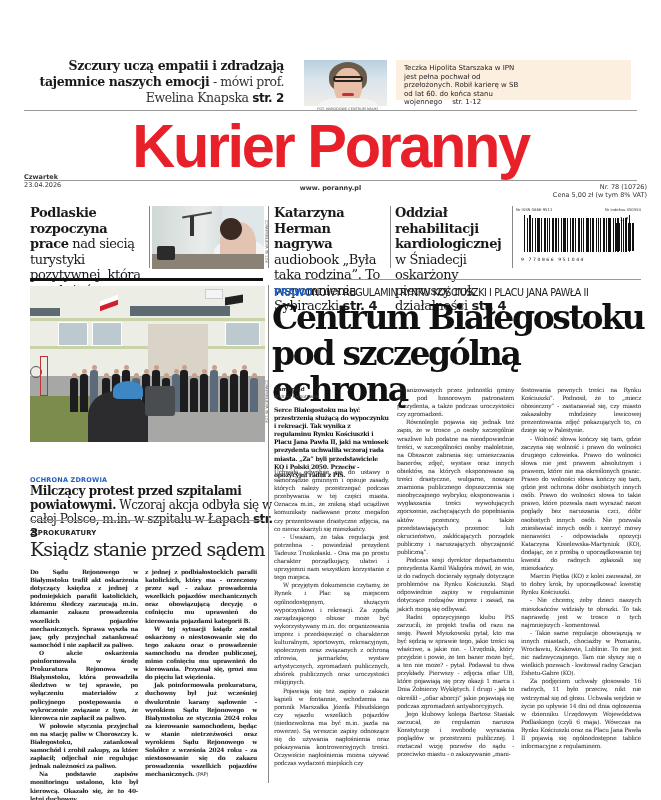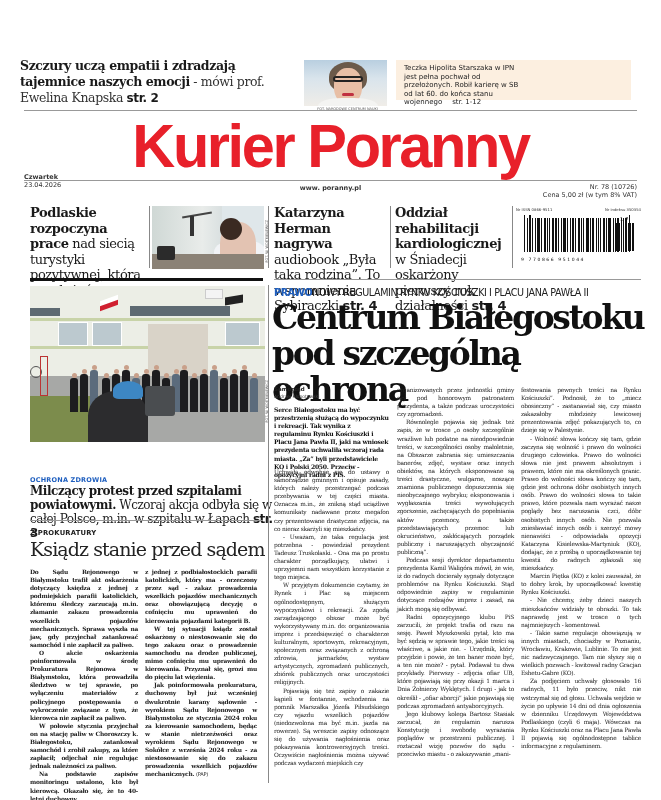--- a/index.html
+++ b/index.html
@@ -3,21 +3,21 @@
 <meta charset="utf-8">
 <style>
   * { box-sizing: border-box; margin: 0; padding: 0; }
   html, body { width: 661px; height: 800px; background: #fff; overflow: hidden; }
   body { position: relative; font-family: "DejaVu Serif", serif; color: #1a1a1a; }
 
   .abs { position: absolute; }
 
   
   .teaser-left {
-    left: 20px; top: 58px; width: 280px; text-align: left;
+    left: 4px; top: 58px; width: 280px; text-align: right;
     font-family: "DejaVu Serif", serif; font-size: 12.5px; line-height: 16px;
     letter-spacing: -0.4px;
   }
   .teaser-left .bold { font-weight: bold; }
   .teaser-left .normal { font-weight: normal; color: #333; }
   .teaser-left .str { font-family: "DejaVu Sans", sans-serif; font-weight: bold; font-size: 12px; }
 
   .portrait {
     left: 304px; top: 60px; width: 83px; height: 46px;
     background: linear-gradient(180deg, #b9cfe0 0%, #d9e4ec 40%, #f0ede8 100%);
@@ -60,21 +60,21 @@
   }
 
   .rule-mast { left: 24px; top: 180px; width: 613px; height: 1px; background: #999; }
 
   .dateline {
     font-family: "DejaVu Sans", sans-serif; font-size: 6.5px; line-height: 8px; color: #333;
   }
   .dl-left { left: 24px; top: 173px; }
   .dl-left .day { font-weight: bold; display: block; }
   .dl-center { left: 0; width: 661px; top: 184px; text-align: center; font-weight: bold; }
-  .dl-right { right: 24px; top: 183px; text-align: right; }
+  .dl-right { right: 14px; top: 183px; text-align: right; }
   .dl-right span { display: block; }
 
   
   .teaser-podlaskie {
     left: 30px; top: 205px; width: 118px;
     font-size: 13px; line-height: 15.5px; letter-spacing: -0.4px;
   }
   .teaser-podlaskie .bold, .t-block .bold { font-weight: bold; }
   .str-s { font-family: "DejaVu Sans", sans-serif; font-weight: bold; }
 

